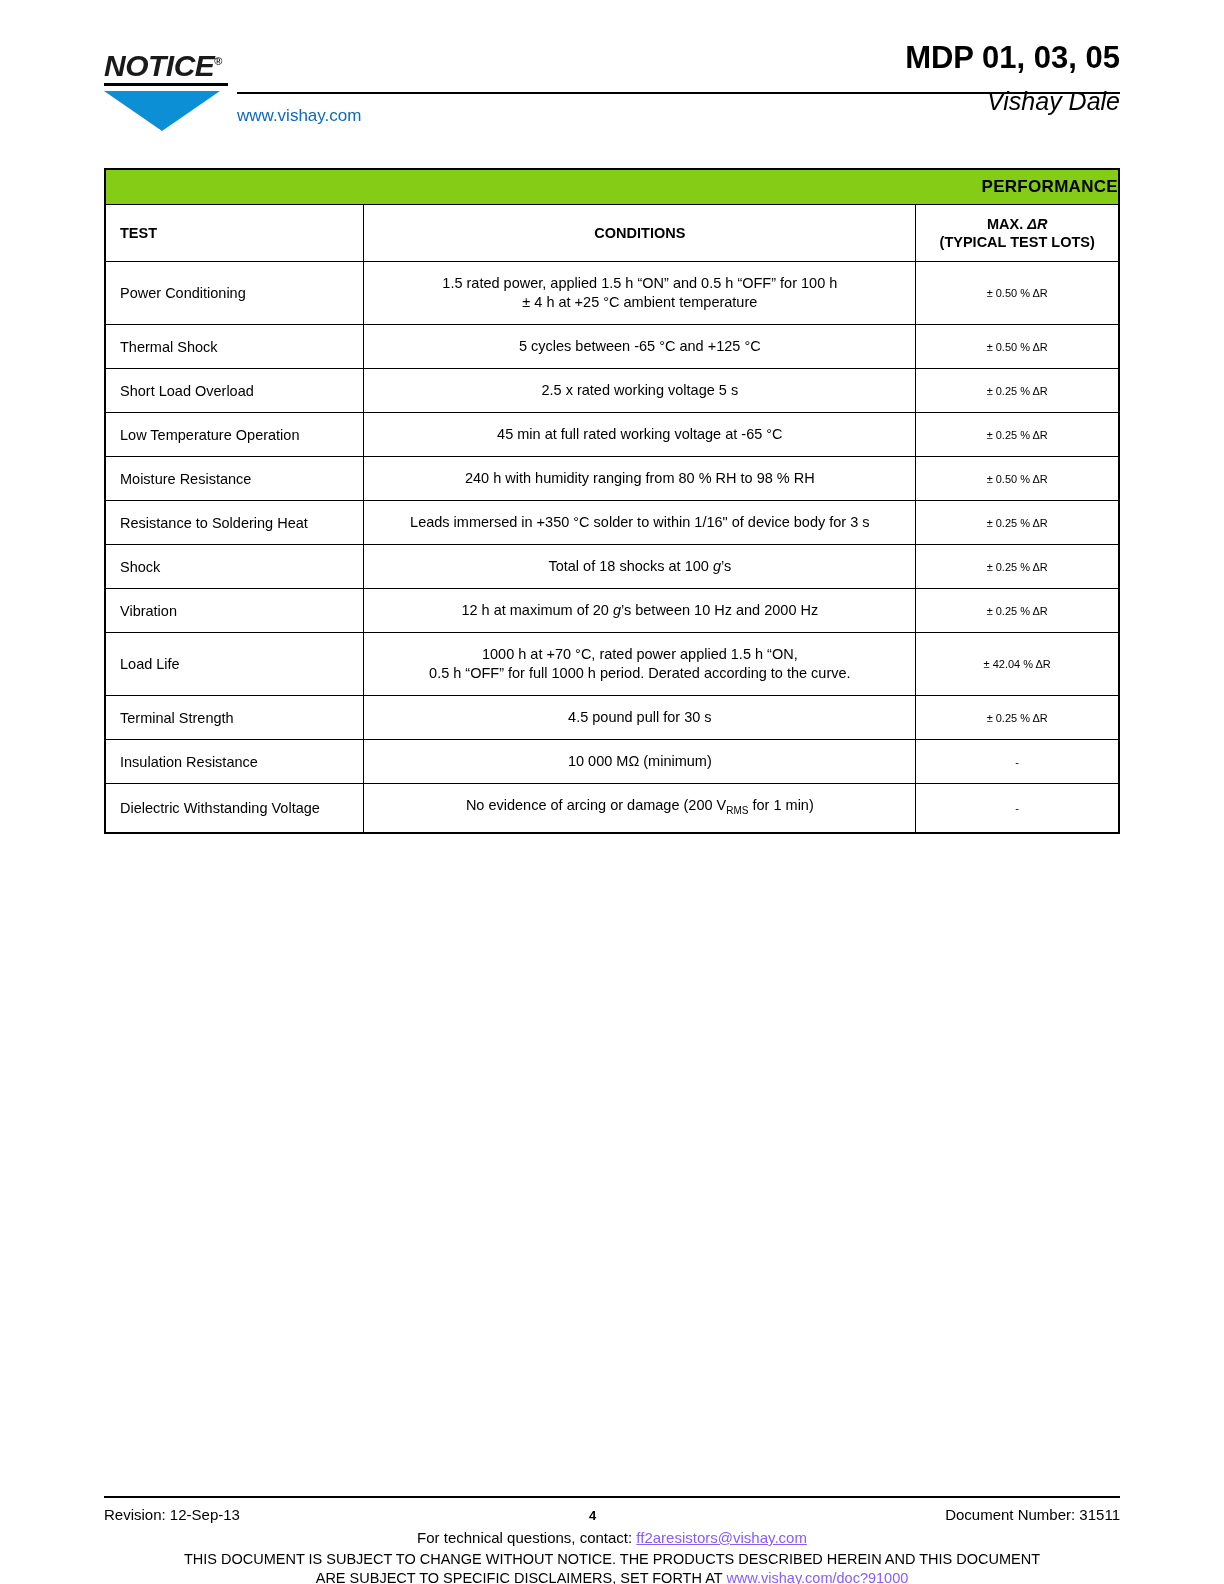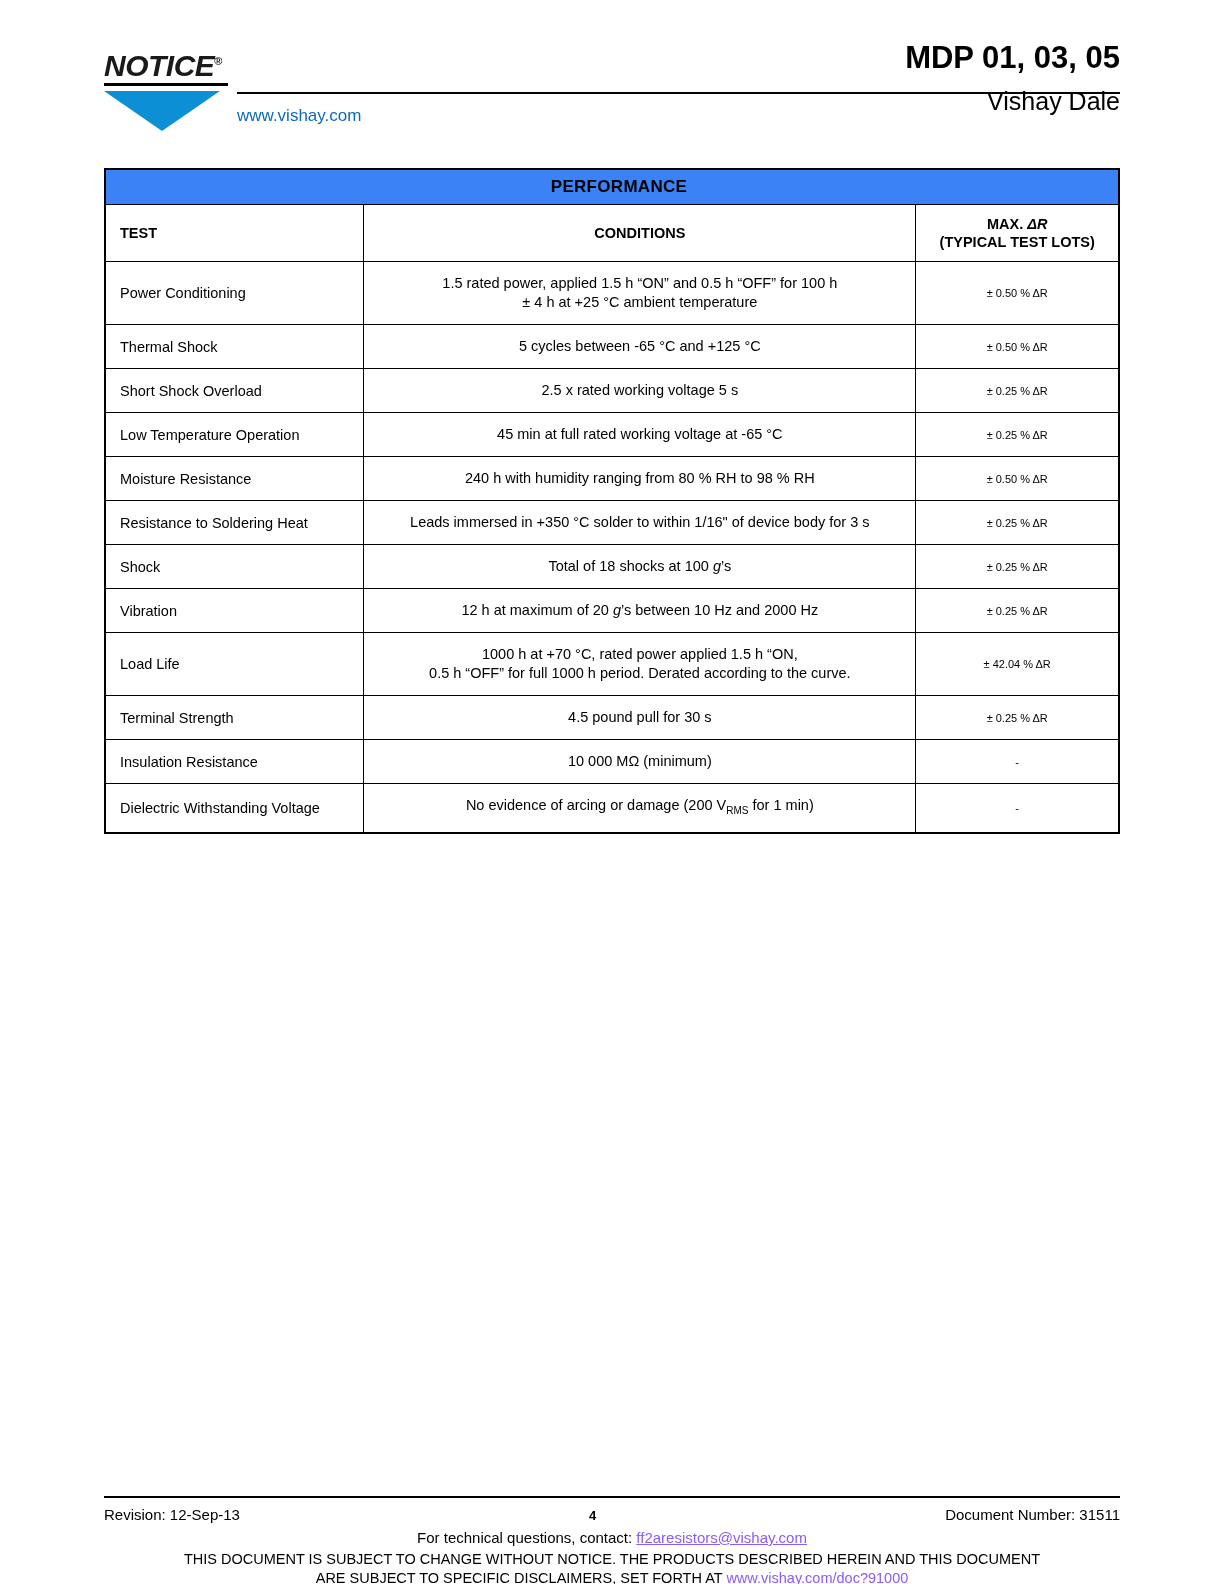--- a/index.html
+++ b/index.html
@@ -78,20 +78,21 @@
   .doc-title {
     font-size: 31px;
     font-weight: bold;
     letter-spacing: 0px;
     line-height: 36px;
   }
   .doc-sub {
     font-size: 25px;
     line-height: 34px;
     margin-top: 8px;
+    font-style: italic;
   }
   .header-rule {
     position: absolute;
     left: 133px;
     right: 0;
     top: 58px;
     height: 2px;
     background: #000;
   }
 
@@ -103,26 +104,26 @@
   table.perf {
     border-collapse: collapse;
     width: 100%;
     table-layout: fixed;
   }
   table.perf td, table.perf th {
     border: 1px solid #000;
     padding: 0;
   }
   .band {
-    background: #3b82f6;
+    background: #84cc16;
     font-weight: bold;
     font-size: 17px;
     letter-spacing: 0.3px;
     padding: 7px 0 7px 14px !important;
-    text-align: center;
+    text-align: right;
   }
   .colhead {
     font-size: 14.5px;
     font-weight: bold;
     text-align: center;
     padding: 10px 4px !important;
     line-height: 18px;
   }
   .colhead.left {
     text-align: left;
@@ -239,21 +240,21 @@
           <td class="maxr">± 0.50 % ΔR</td>
         </tr>
 
         <tr>
           <td class="test">Thermal Shock</td>
           <td class="cond">5 cycles between -65 °C and +125 °C</td>
           <td class="maxr">± 0.50 % ΔR</td>
         </tr>
 
         <tr>
-          <td class="test">Short Shock Overload</td>
+          <td class="test">Short Load Overload</td>
           <td class="cond">2.5 x rated working voltage 5 s</td>
           <td class="maxr">± 0.25 % ΔR</td>
         </tr>
 
         <tr>
           <td class="test">Low Temperature Operation</td>
           <td class="cond">45 min at full rated working voltage at -65 °C</td>
           <td class="maxr">± 0.25 % ΔR</td>
         </tr>
 

